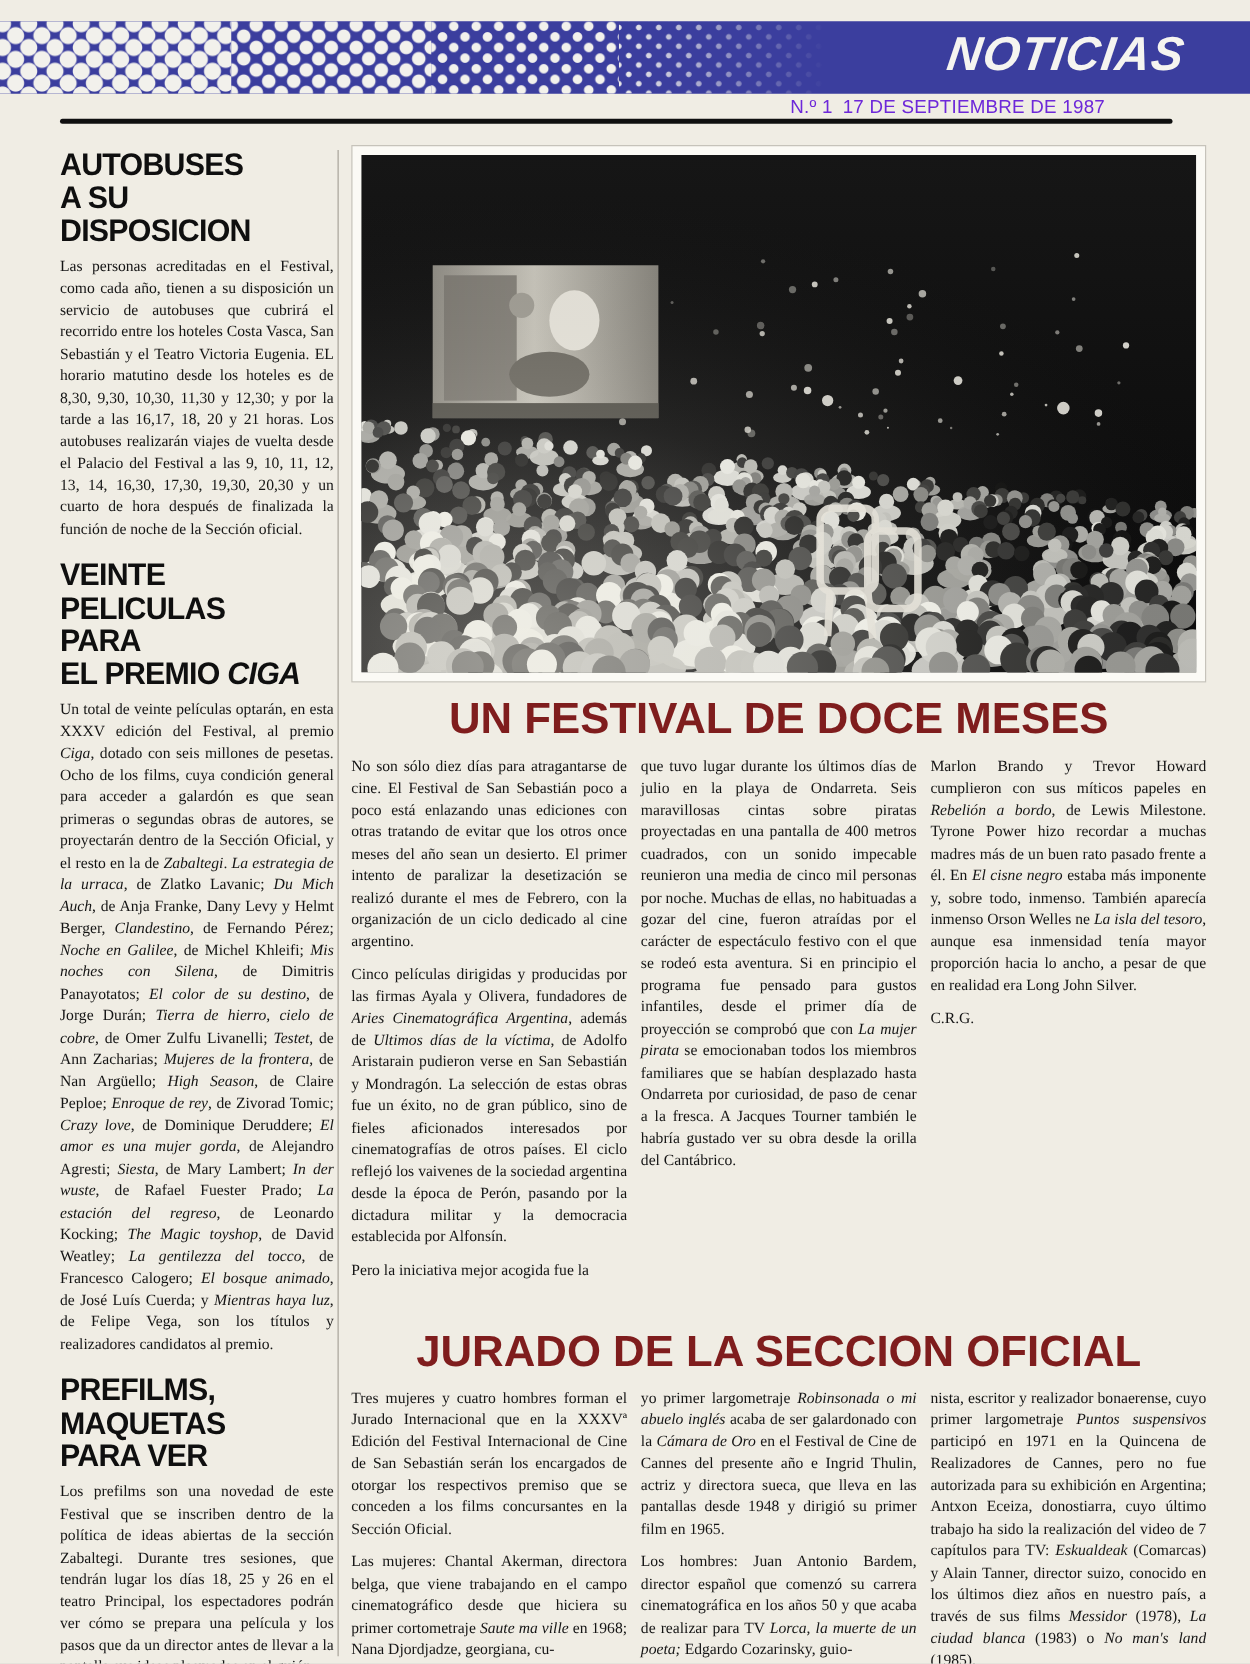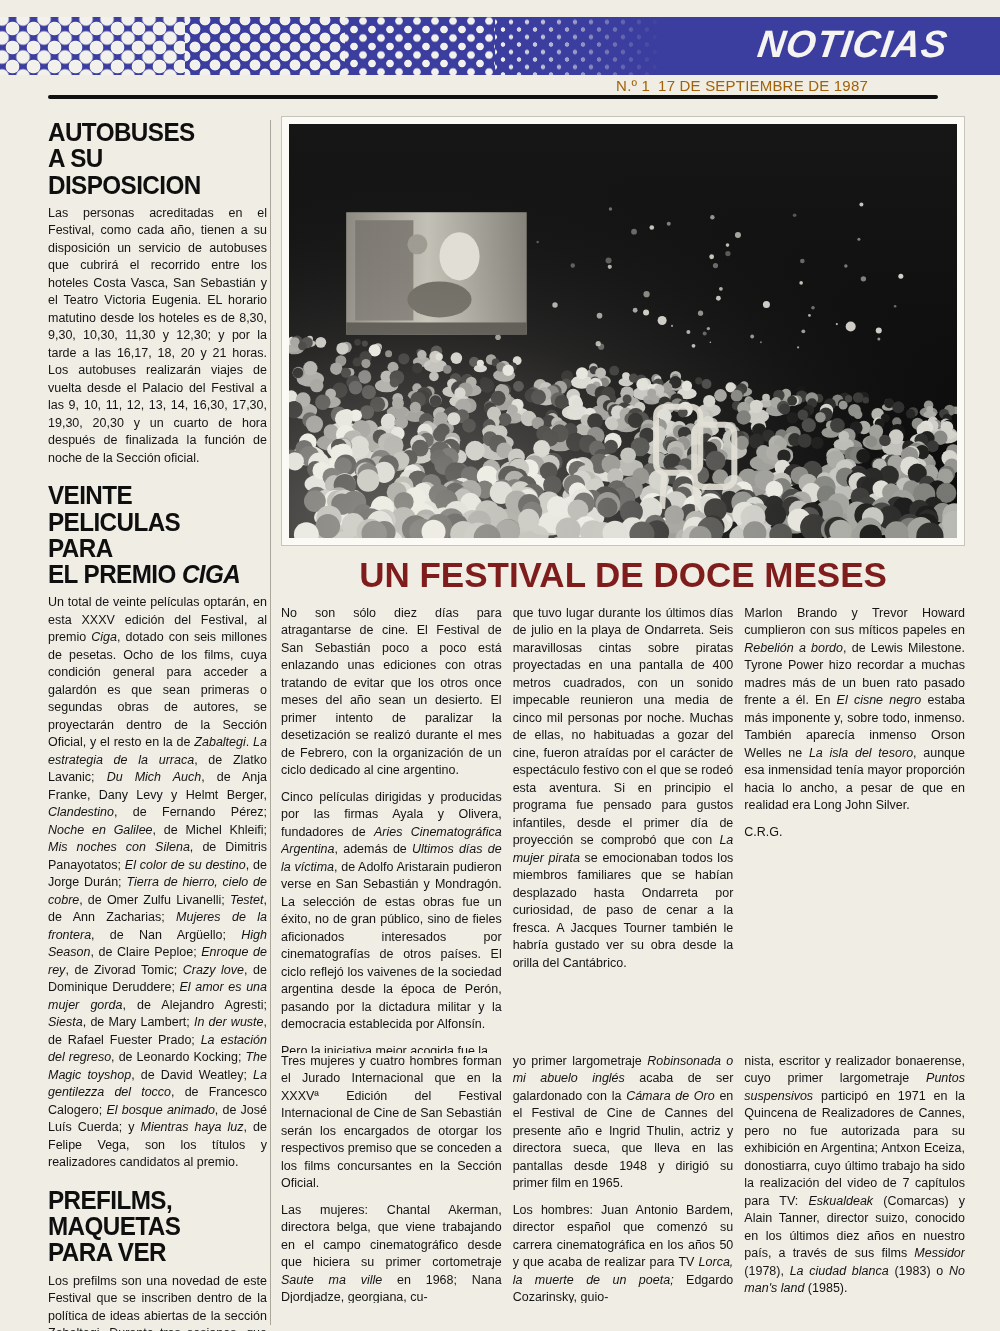--- a/index.html
+++ b/index.html
@@ -22,32 +22,32 @@
                        radial-gradient(circle,#f2f1ec 3.4px,rgba(242,241,236,0) 4.2px);
       background-size:18px 17px;background-position:0 4px,9px 12.5px;}
   .d4{left:495px;width:180px;
       background-image:radial-gradient(circle,#f2f1ec 1.9px,rgba(242,241,236,0) 2.6px),
                        radial-gradient(circle,#f2f1ec 1.9px,rgba(242,241,236,0) 2.6px);
       background-size:16px 15px;background-position:0 5px,8px 12.5px;
       -webkit-mask-image:linear-gradient(to right,#000 0%,rgba(0,0,0,0) 92%);
               mask-image:linear-gradient(to right,#000 0%,rgba(0,0,0,0) 92%);}
   .logo{position:absolute;right:52px;top:8px;font:italic 700 38px/1 "Liberation Sans",sans-serif;
         color:#f5f4f0;transform:skewX(-8deg);letter-spacing:1px;}
-  .issue{position:absolute;top:77px;right:132px;font:500 15px "Liberation Sans",sans-serif;
-         color:#a16207;letter-spacing:.2px;}
+  .issue{position:absolute;top:77px;right:116px;font:500 15px "Liberation Sans",sans-serif;
+         color:#6d28d9;letter-spacing:.2px;}
   .issue span{margin-left:8px;}
   .rule{position:absolute;left:48px;top:95px;width:890px;height:4px;background:#101010;border-radius:2px;}
   .vrule{position:absolute;left:270px;top:120px;height:1205px;width:1px;background:#aaa69c;}
 
   
   .sidebar{position:absolute;left:48px;top:116px;width:219px;}
   .sb-title{font:700 25px/1.05 "Liberation Sans",sans-serif;letter-spacing:-.6px;color:#0f0f0f;
             transform:scaleX(.97);transform-origin:left;margin:15px 0 7px;}
   .sb-article:first-child .sb-title{margin-top:3px;}
-  .body-text{font-family:Liberation Sans, sans-serif;font-size:12.5px;line-height:1.4;
+  .body-text{font-family:Liberation Serif, serif;font-size:12.5px;line-height:1.4;
              text-align:justify;color:#141414;}
 
   
   .main{position:absolute;left:281px;top:116px;width:684px;}
   .photo-frame{width:684px;height:430px;box-sizing:border-box;background:#fbfaf5;
                border:1px solid #c6c3ba;padding:7px;}
   .photo-frame svg{display:block;width:100%;height:100%;}
   .headline{font:700 35px/1.05 "Liberation Sans",sans-serif;text-align:center;color:#7f1d1d;
             letter-spacing:0;margin:11px 0 9px;}
   .cols{display:grid;grid-template-columns:repeat(3,1fr);column-gap:11px;overflow:hidden;}
@@ -1095,20 +1095,21 @@
         </div>
       <div class="col body-text">
           <p>que tuvo lugar durante los últimos días de julio en la playa de Ondarreta. Seis maravillosas cintas sobre piratas proyectadas en una pantalla de 400 metros cuadrados, con un sonido impecable reunieron una media de cinco mil personas por noche. Muchas de ellas, no habituadas a gozar del cine, fueron atraídas por el carácter de espectáculo festivo con el que se rodeó esta aventura. Si en principio el programa fue pensado para gustos infantiles, desde el primer día de proyección se comprobó que con <i>La mujer pirata</i> se emocionaban todos los miembros familiares que se habían desplazado hasta Ondarreta por curiosidad, de paso de cenar a la fresca. A Jacques Tourner también le habría gustado ver su obra desde la orilla del Cantábrico.</p>
         </div>
       <div class="col body-text">
           <p>Marlon Brando y Trevor Howard cumplieron con sus míticos papeles en <i>Rebelión a bordo</i>, de Lewis Milestone. Tyrone Power hizo recordar a muchas madres más de un buen rato pasado frente a él. En <i>El cisne negro</i> estaba más imponente y, sobre todo, inmenso. También aparecía inmenso Orson Welles ne <i>La isla del tesoro</i>, aunque esa inmensidad tenía mayor proporción hacia lo ancho, a pesar de que en realidad era Long John Silver.</p>
           <p>C.R.G.</p>
         </div>
     </div>
 
+    <div class="headline">JURADO DE LA SECCION OFICIAL</div>
     <div class="cols colsB">
       <div class="col body-text">
           <p>Tres mujeres y cuatro hombres forman el Jurado Internacional que en la XXXVª Edición del Festival Internacional de Cine de San Sebastián serán los encargados de otorgar los respectivos premiso que se conceden a los films concursantes en la Sección Oficial.</p>
           <p>Las mujeres: Chantal Akerman, directora belga, que viene trabajando en el campo cinematográfico desde que hiciera su primer cortometraje <i>Saute ma ville</i> en 1968; Nana Djordjadze, georgiana, cu-</p>
         </div>
       <div class="col body-text">
           <p>yo primer largometraje <i>Robinsonada o mi abuelo inglés</i> acaba de ser galardonado con la <i>Cámara de Oro</i> en el Festival de Cine de Cannes del presente año e Ingrid Thulin, actriz y directora sueca, que lleva en las pantallas desde 1948 y dirigió su primer film en 1965.</p>
           <p>Los hombres: Juan Antonio Bardem, director español que comenzó su carrera cinematográfica en los años 50 y que acaba de realizar para TV <i>Lorca, la muerte de un poeta;</i> Edgardo Cozarinsky, guio-</p>
         </div>
       <div class="col body-text">

